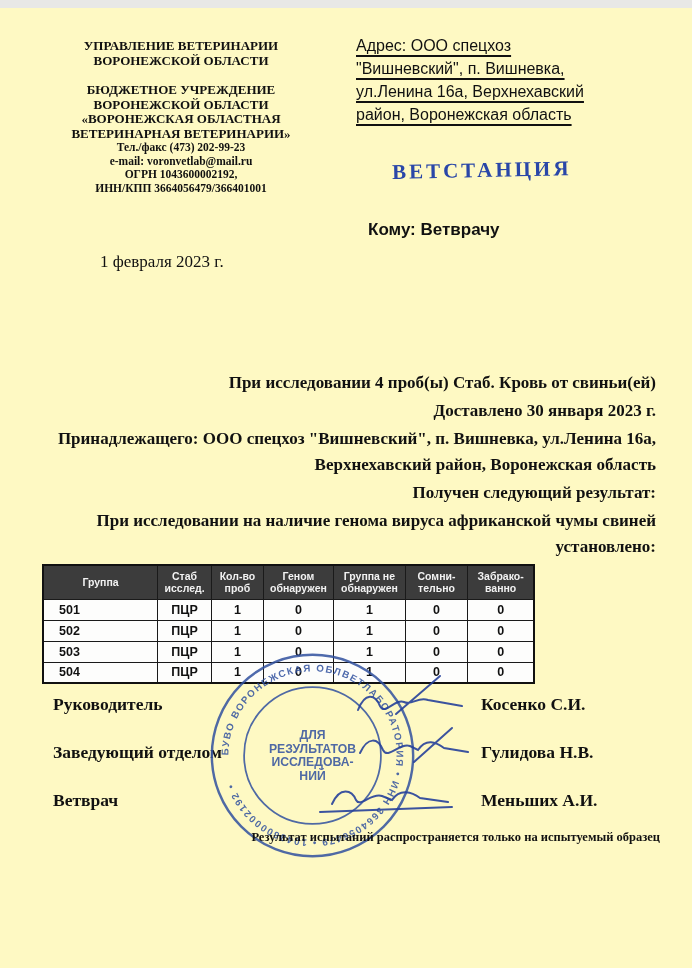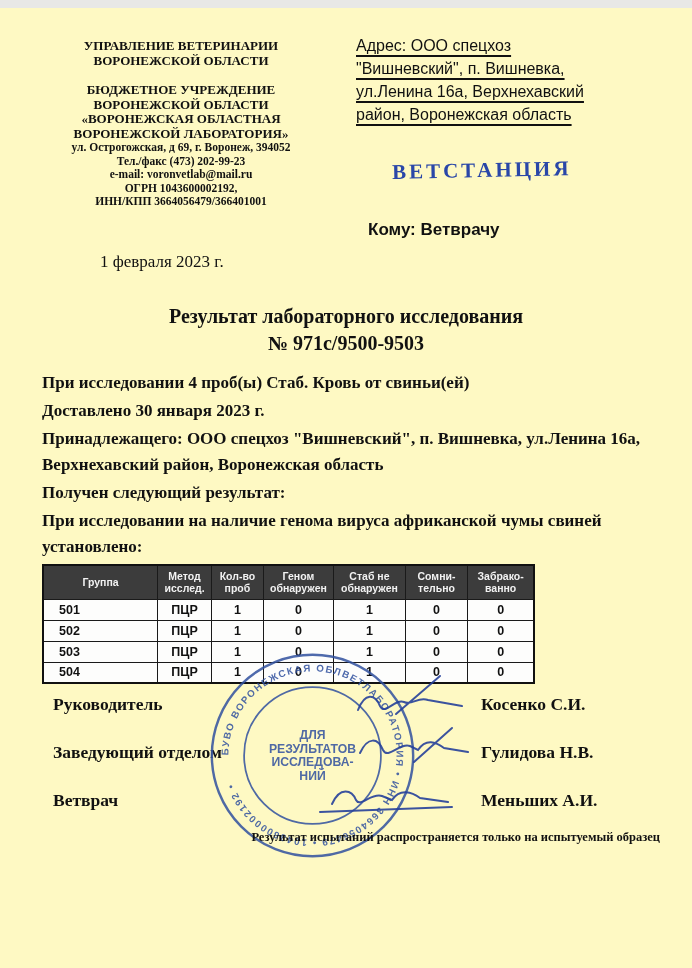--- a/index.html
+++ b/index.html
@@ -68,21 +68,21 @@
     text-align: center;
     font-size: 20px; font-weight: bold; line-height: 27px;
   }
 
   
   .body-text {
     position: absolute;
     left: 42px; top: 362px; width: 614px;
     font-size: 17px; font-weight: bold; line-height: 26px;
   }
-  .body-text p { margin: 0 0 2px 0; }
+  .body-text p { margin: 0 0 2px 0; text-align: right; }
 
   
   table.results {
     position: absolute;
     left: 42px; top: 556px; width: 493px;
     border-collapse: collapse;
     font-family: "Liberation Sans", sans-serif;
   }
   table.results th, table.results td {
     border: 1px solid #1a1a1a;
@@ -146,44 +146,39 @@
 
 <div class="page">
 
   <div class="org-block">
     <div class="dept">УПРАВЛЕНИЕ ВЕТЕРИНАРИИ</div>
     <div class="dept">ВОРОНЕЖСКОЙ ОБЛАСТИ</div>
     <div class="gap"></div>
     <div class="inst">БЮДЖЕТНОЕ УЧРЕЖДЕНИЕ</div>
     <div class="inst">ВОРОНЕЖСКОЙ ОБЛАСТИ</div>
     <div class="inst">«ВОРОНЕЖСКАЯ ОБЛАСТНАЯ</div>
-    <div class="inst">ВОРОНЕЖСКОЙ ЛАБОРАТОРИЯ»</div>
-    <div class="contact">ул. Острогожская, д 69, г. Воронеж, 394052</div>
+    <div class="inst">ВЕТЕРИНАРНАЯ ВЕТЕРИНАРИИ»</div>
     <div class="contact">Тел./факс  (473) 202-99-23</div>
     <div class="contact">e-mail: voronvetlab@mail.ru</div>
     <div class="contact">ОГРН 1043600002192,</div>
     <div class="contact">ИНН/КПП 3664056479/366401001</div>
   </div>
 
   <div class="date-line">1 февраля 2023 г.</div>
 
   <div class="addr-block">
     <div class="addr-line">Адрес: ООО спецхоз</div>
     <div class="addr-line">"Вишневский", п. Вишневка,</div>
     <div class="addr-line">ул.Ленина 16а, Верхнехавский</div>
     <div class="addr-line">район, Воронежская область</div>
   </div>
 
   <div class="vetstation">ВЕТСТАНЦИЯ</div>
   <div class="to-line">Кому: Ветврачу</div>
 
-  <div class="doc-title">
-    <div>Результат лабораторного исследования</div>
-    <div>№ 971с/9500-9503</div>
-  </div>
 
   <div class="body-text">
     <p>При исследовании 4 проб(ы) Стаб. Кровь от свиньи(ей)</p>
     <p>Доставлено 30 января 2023 г.</p>
     <p>Принадлежащего: ООО спецхоз "Вишневский", п. Вишневка, ул.Ленина 16а, Верхнехавский район, Воронежская область</p>
     <p>Получен следующий результат:</p>
     <p>При исследовании на наличие генома вируса африканской чумы свиней установлено:</p>
   </div>
 
   <table class="results">
@@ -196,33 +191,33 @@
         <col style="width:78px">
         <col style="width:78px">
     </colgroup>
     <thead>
       <tr>
         <th>
             <span>Группа</span>
             <span></span>
           </th>
         <th>
-            <span>Метод</span>
+            <span>Стаб</span>
             <span>исслед.</span>
           </th>
         <th>
             <span>Кол-во проб</span>
             <span></span>
           </th>
         <th>
             <span>Геном</span>
             <span>обнаружен</span>
           </th>
         <th>
-            <span>Стаб не</span>
+            <span>Группа не</span>
             <span>обнаружен</span>
           </th>
         <th>
             <span>Сомни-</span>
             <span>тельно</span>
           </th>
         <th>
             <span>Забрако-</span>
             <span>ванно</span>
           </th>

